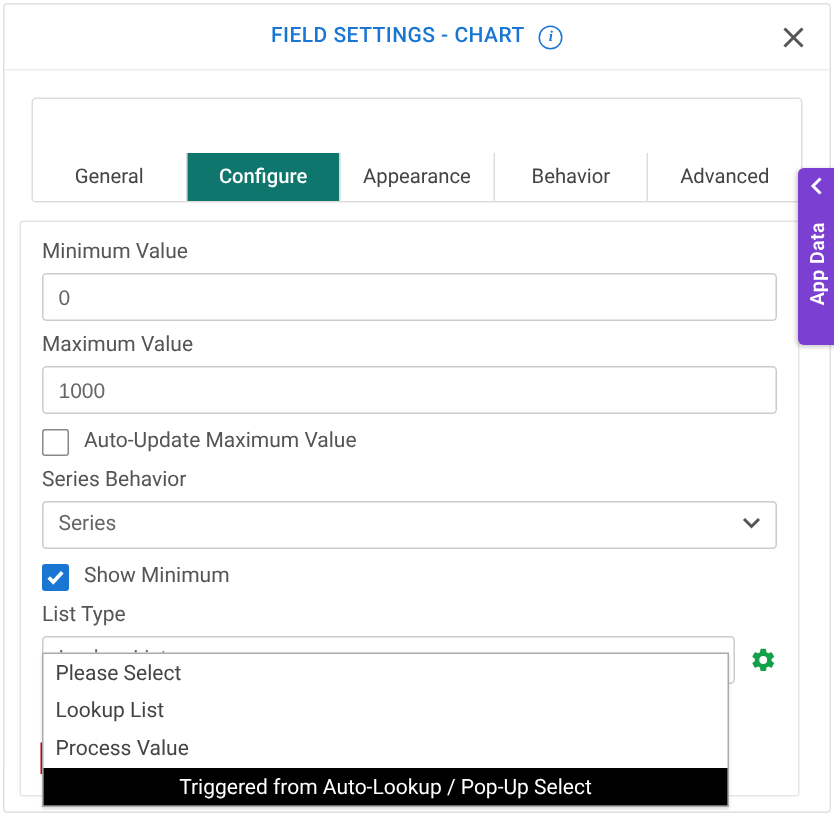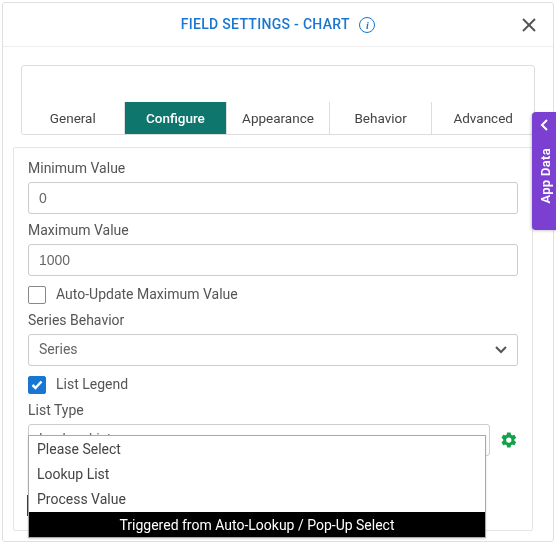--- a/index.html
+++ b/index.html
@@ -270,21 +270,21 @@
           </svg>
       </span>
     </div>
 
     <div class="checkbox-row">
       <span class="checkbox checked">
         <svg width="12" height="10" viewBox="0 0 12 10">
             <polyline points="1.5,5 4.5,8 10.5,1.5"></polyline>
           </svg>
       </span>
-      <span class="checkbox-label">List Legend</span>
+      <span class="checkbox-label">Show Minimum</span>
     </div>
 
     <div class="label">List Type</div>
     <div class="row-with-gear">
       <div class="select-wrap">
         <div class="select">Lookup List</div>
         <span class="chevron">
           <svg width="14" height="10" viewBox="0 0 14 10">
               <polyline points="2,2 7,7 12,2"></polyline>
             </svg>

